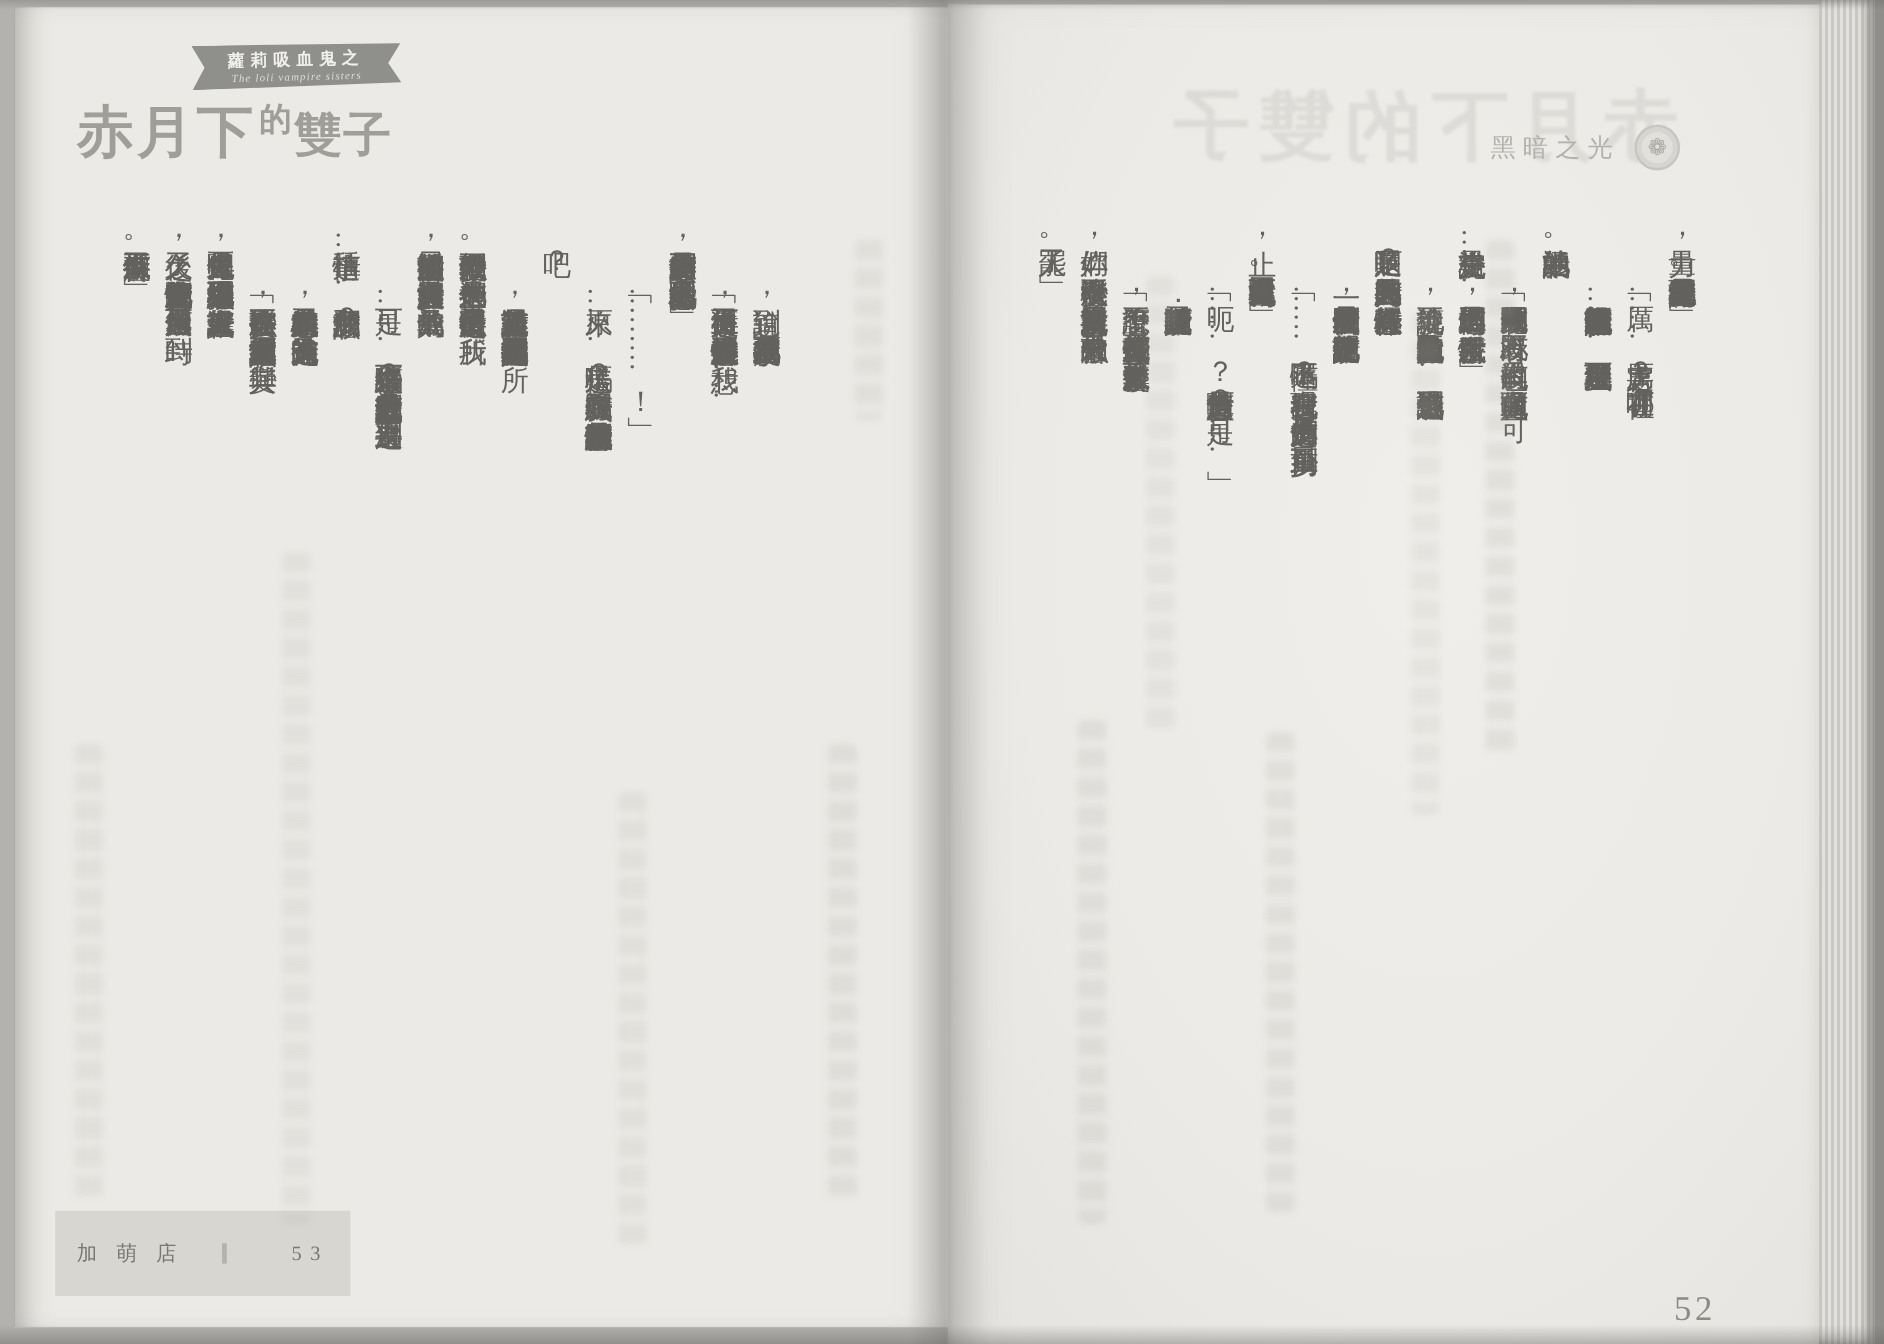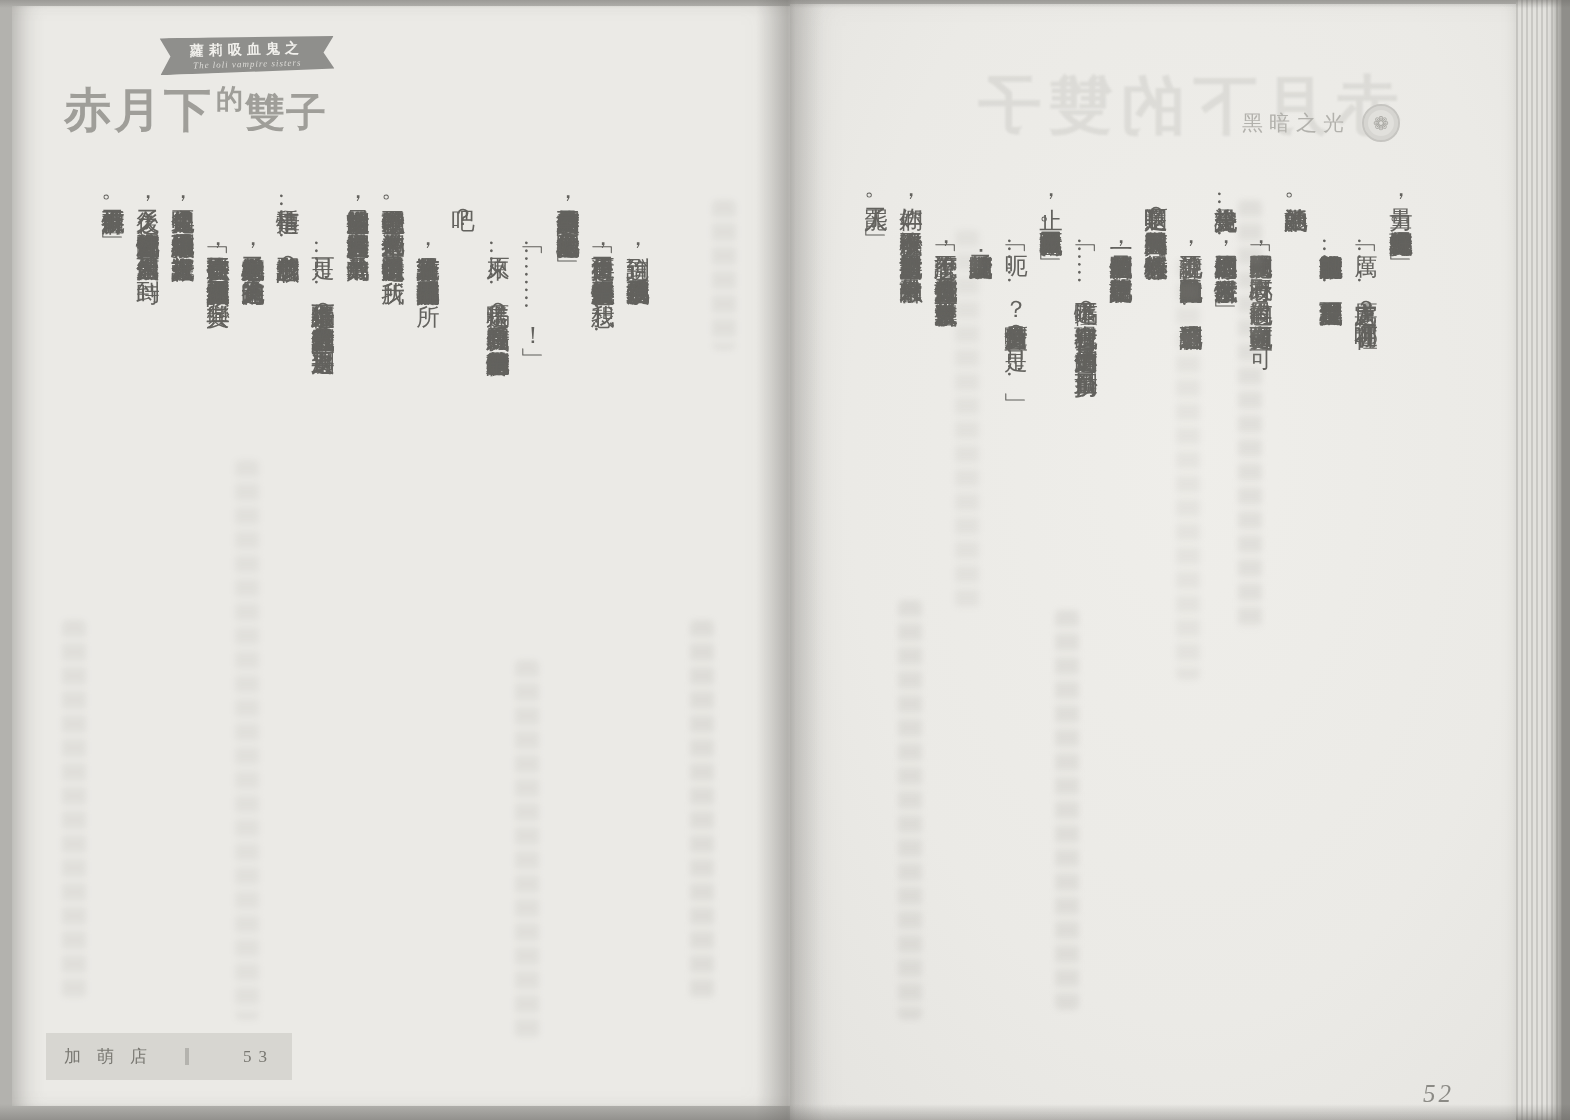--- a/index.html
+++ b/index.html
@@ -86,28 +86,28 @@
     background:#e1e0dc;border:2px solid #c6c5c1;
     display:flex;align-items:center;justify-content:center;
     color:#a8a7a2;font-size:19px;line-height:1;
     box-shadow:inset 0 0 0 4px #d6d5d1;
   }
 
   
   .shop-bar{
     position:absolute;left:34px;bottom:26px;height:39px;
     background:#d7d6d1;display:flex;align-items:center;
-    padding:4px 18px;gap:22px;color:#787771;
+    padding:16px 18px;gap:22px;color:#787771;
   }
   .shop-label{font-size:17px;letter-spacing:16px;}
   .shop-divider{width:4px;height:17px;background:#b4b3ae;}
   .shop-page{font-size:17px;letter-spacing:7px;margin-left:32px;}
   .page-num-right{
-    position:absolute;right:64px;bottom:16px;
-    font-style:italic;font-size:25px;letter-spacing:3px;color:#8b8a85;
+    position:absolute;right:88px;bottom:16px;
+    font-size:29px;letter-spacing:3px;color:#8b8a85;
   }
 
   
   .ghost{
     position:absolute;width:24px;border-radius:5px;opacity:.55;pointer-events:none;
     background:repeating-linear-gradient(180deg,rgba(156,154,148,.30) 0 16px,rgba(156,154,148,.05) 16px 24px);
     filter:blur(3px);
   }
 </style>
 </head>

